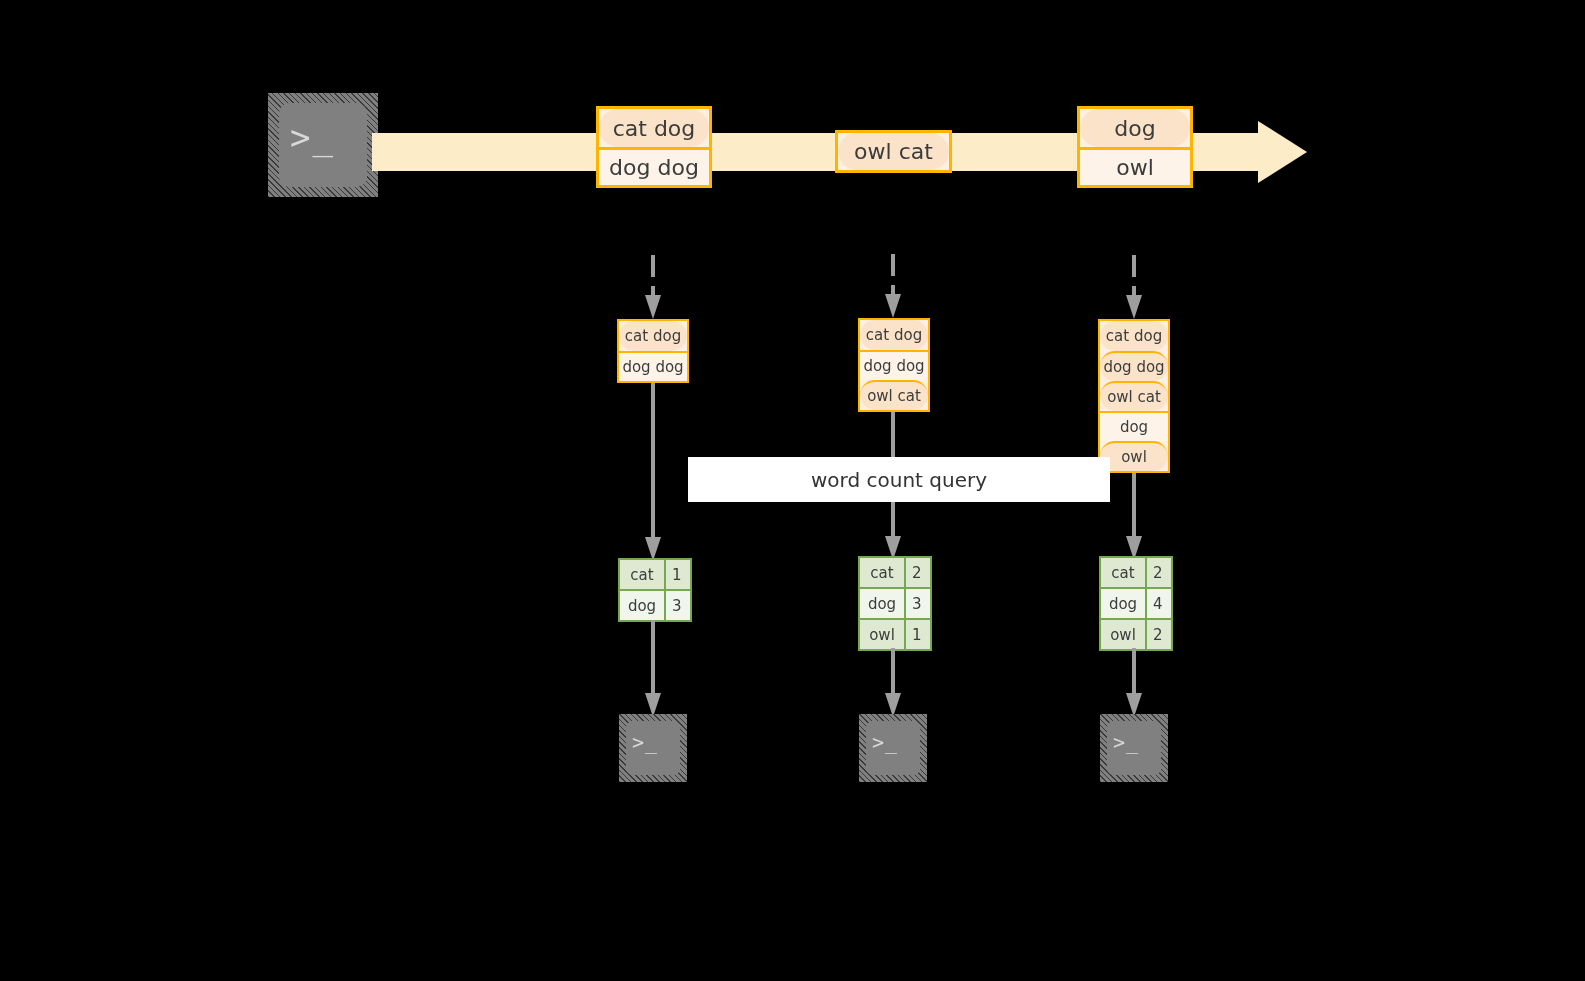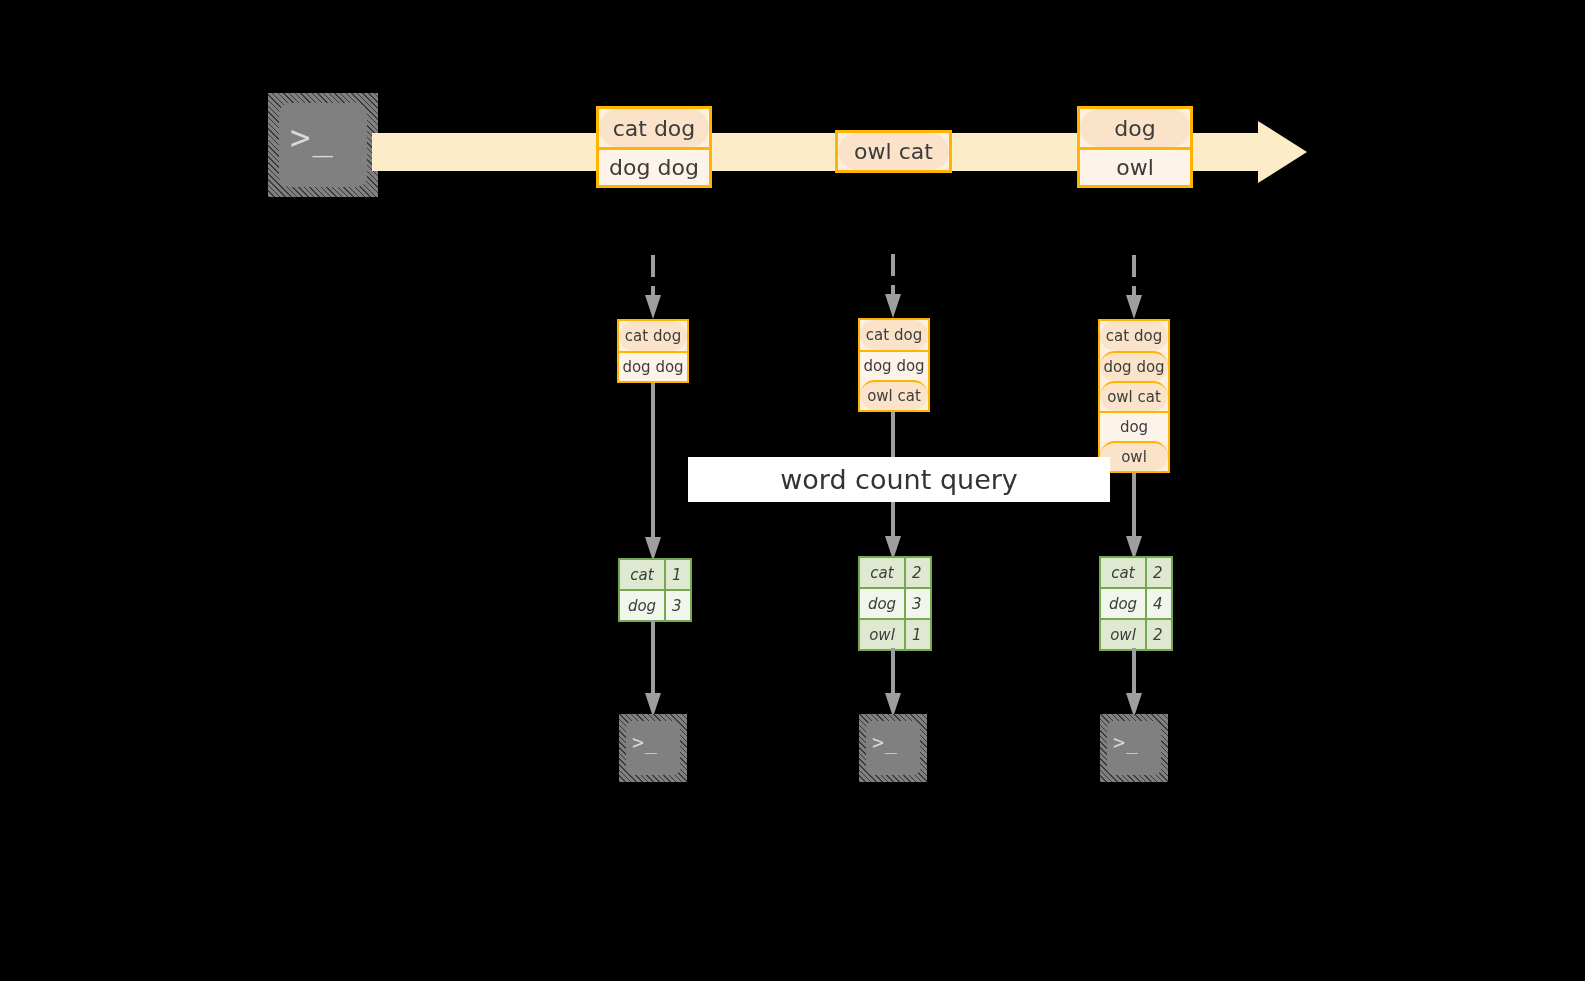--- a/index.html
+++ b/index.html
@@ -110,21 +110,20 @@
   }
   .snap-box .cell + .cell { border-top: 2px solid #ffb400; }
 
   
   .result-table {
     position: absolute;
     box-sizing: border-box;
     border: 2px solid #76a84f;
     background: #7dd3fc;
     border-collapse: collapse;
-    font-style: italic;
   }
   .result-row { display: flex; }
   .result-row + .result-row { border-top: 2px solid #76a84f; }
   .result-row .word,
   .result-row .count {
     box-sizing: border-box;
     height: 29px;
     display: flex;
     align-items: center;
     color: #3c3c3c;
@@ -155,21 +154,21 @@
     position: absolute;
     left: 688px;
     top: 457px;
     width: 422px;
     height: 45px;
     background: #ffffff;
     display: flex;
     align-items: center;
     justify-content: center;
     color: #333333;
-    font-size: 27px;
+    font-size: 20px;
     white-space: nowrap;
   }
 </style>
 </head>
 <body>
 
 <div id="canvas">
 
   <div class="terminal terminal-top">
     <div class="inner"></div>

